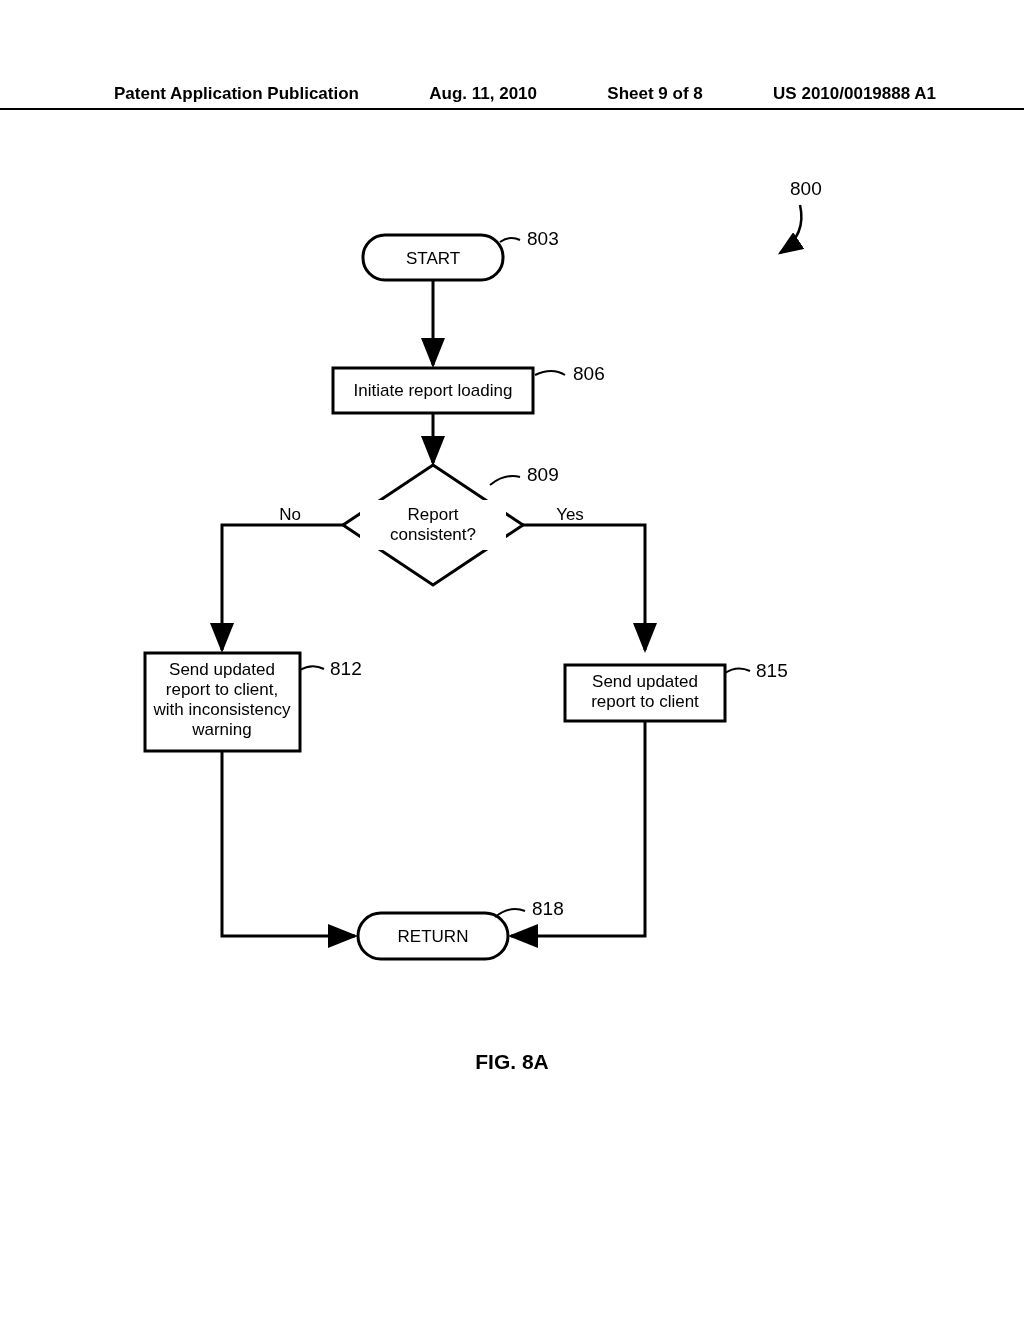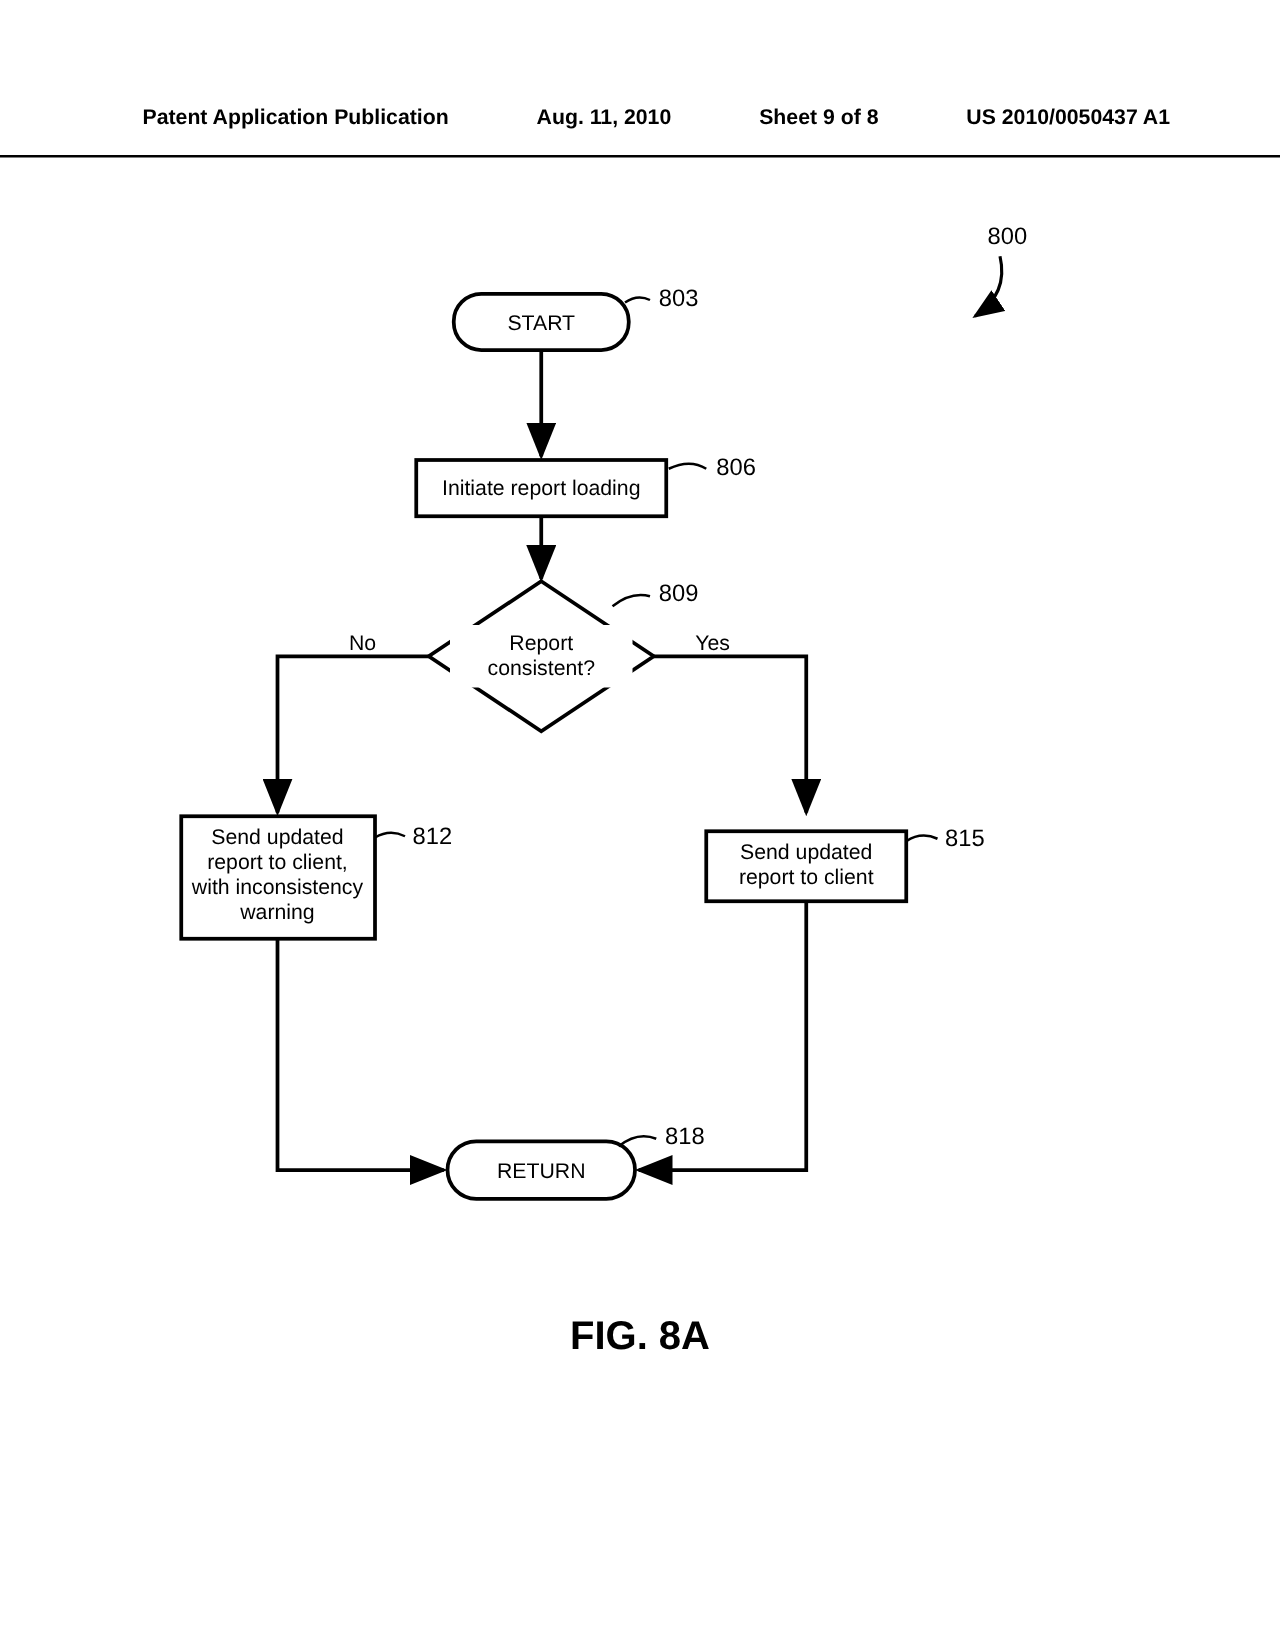--- a/index.html
+++ b/index.html
@@ -9,62 +9,62 @@
     width: 1024px;
     height: 1320px;
     position: relative;
   }
   .header {
     position: absolute;
     top: 84px;
     left: 0;
     width: 1024px;
     border-bottom: 2px solid #000;
-    padding-bottom: 20px;
+    padding-bottom: 4px;
   }
   .header-row {
     display: flex;
     font-weight: bold;
     font-size: 17px;
     padding: 0 88px 0 114px;
     justify-content: space-between;
   }
   .diagram {
     position: absolute;
     top: 175px;
     left: 0;
     width: 1024px;
     height: 900px;
   }
   .fig-caption {
     position: absolute;
     top: 1050px;
     width: 1024px;
     text-align: center;
-    font-size: 32px;
+    font-size: 21px;
     font-weight: bold;
     font-family: Arial, Helvetica, sans-serif;
   }
   svg text {
     font-family: Arial, Helvetica, sans-serif;
     font-size: 17px;
   }
   .ref-num {
     font-size: 19px;
   }
 </style>
 </head>
 <body>
 
 <div class="header">
   <div class="header-row">
     <span>Patent Application Publication</span>
     <span>Aug. 11, 2010</span>
     <span>Sheet 9 of 8</span>
-    <span>US 2010/0050437 A1</span>
+    <span>US 2010/0019888 A1</span>
   </div>
 </div>
 
 <div class="diagram">
 <svg width="1024" height="900" viewBox="0 0 1024 900">
   <defs>
     <marker id="arrowhead" markerWidth="10" markerHeight="8" refX="9" refY="4" orient="auto">
       <polygon points="0 0, 10 4, 0 8" fill="#000"></polygon>
     </marker>
   </defs>

